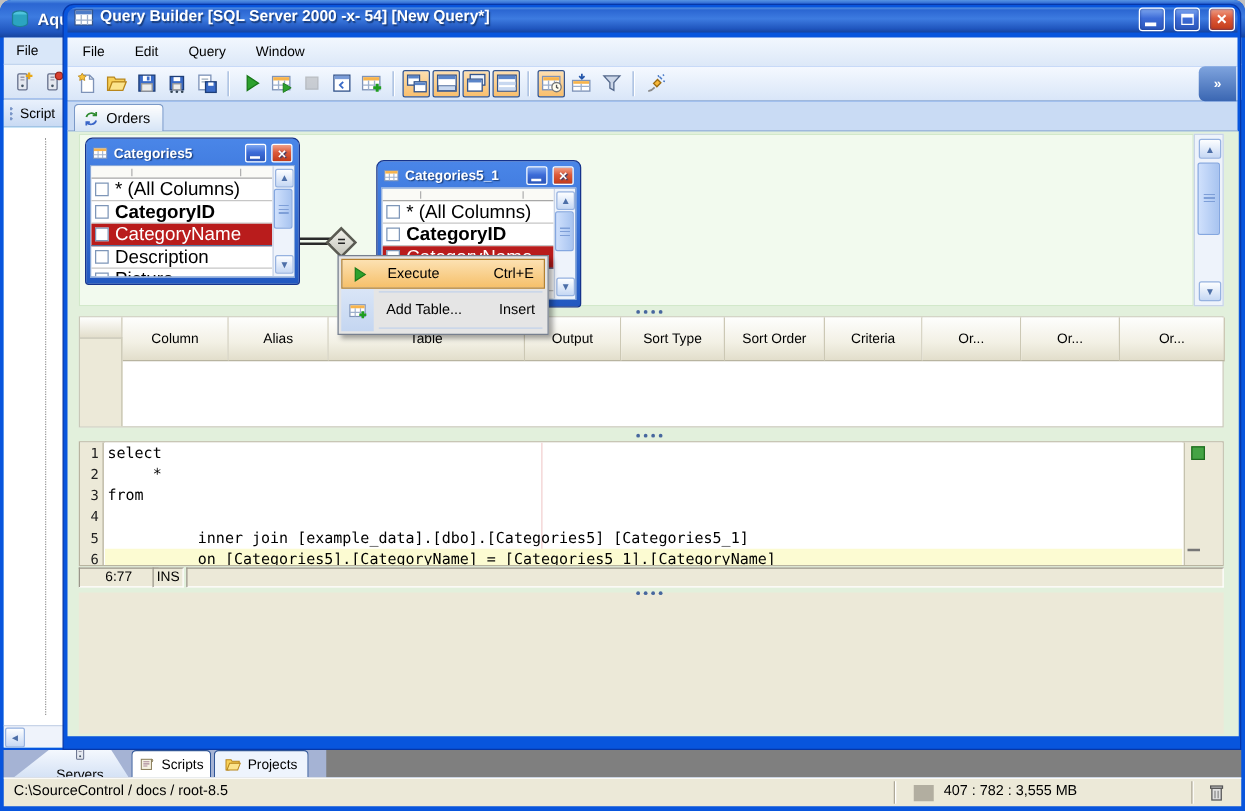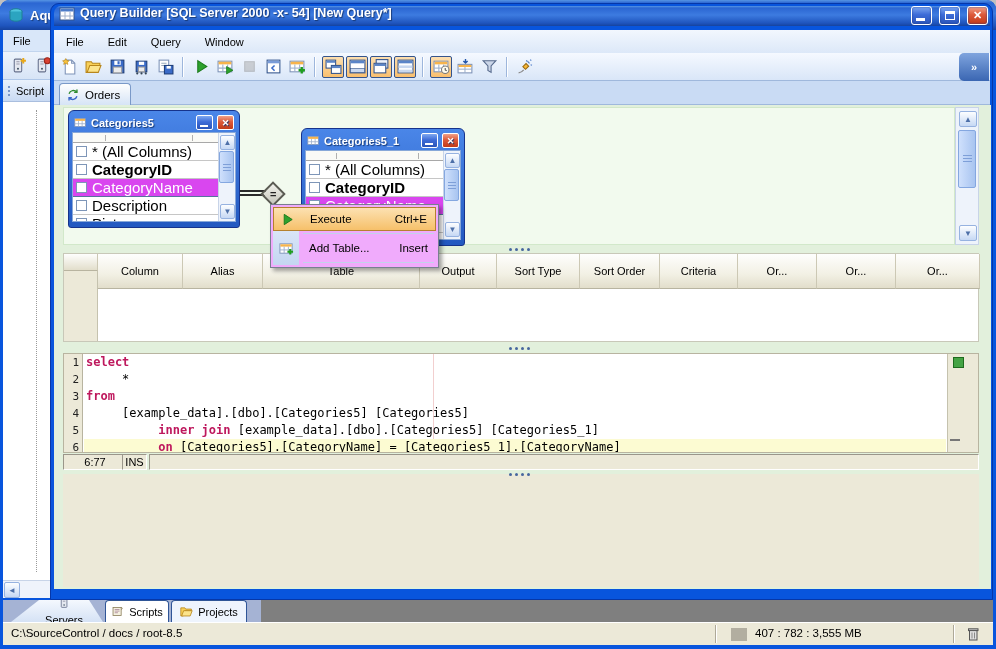--- a/index.html
+++ b/index.html
@@ -85,21 +85,21 @@
   .ghc{position:absolute;top:0;height:35px;background:linear-gradient(180deg,#FEFEFD 0%,#F2F0E4 60%,#E2DECB 100%);border-right:1px solid #CCC8B4;border-bottom:1px solid #B8B4A0;font-size:11px;display:flex;align-items:center;justify-content:center;overflow:hidden;}
   .grid-corner{position:absolute;left:0;top:0;width:34px;height:17px;background:linear-gradient(180deg,#FEFEFD,#E2DECB);border-right:1px solid #CCC8B4;border-bottom:1px solid #B8B4A0;}
   .grid-rowhdr{position:absolute;left:0;top:17px;width:34px;bottom:0;background:#ECE9D8;border-right:1px solid #C5C2AE;}
 
   .editor{position:absolute;left:9px;top:248px;width:916px;height:100px;background:#fff;border:1px solid #B8B4A0;font-family:"DejaVu Sans Mono",monospace;font-size:12px;}
   .gutter{position:absolute;left:0;top:0;width:19px;height:100%;background:#ECE9D8;border-right:1px solid #B8B4A0;}
   .gnum{position:absolute;right:3px;height:17px;line-height:17px;font-size:11px;color:#222;font-family:"DejaVu Sans Mono",monospace;}
   .code{position:absolute;left:20px;top:0;right:32px;height:100%;background:#fff;overflow:hidden;}
   .cline{position:absolute;left:0;width:100%;height:17px;line-height:17px;white-space:pre;padding-left:2px;}
   .cline.cur{background:#FCFBD2;}
-  .kw{color:#be185d;font-weight:bold;}
+  .kw{color:#000000;font-weight:normal;}
   .guide{position:absolute;left:349px;top:0;bottom:0;width:1px;background:#F2CFCF;}
   .stripe{position:absolute;right:0;top:0;width:31px;height:100%;background:#ECE9D8;border-left:1px solid #C5C2AE;}
   .mk-green{position:absolute;left:5px;top:3px;width:11px;height:11px;background:#44A344;border:1px solid #1E6B1E;}
   .mk-pos{position:absolute;left:2px;top:85px;width:10px;height:2px;background:#777;}
 
   .ed-status{position:absolute;left:9px;top:349px;width:916px;height:17px;}
   .ed-cell{position:absolute;top:0;height:16px;background:#ECE9D8;border:1px solid #9A968A;border-bottom-color:#FFF;border-right-color:#FFF;font-size:11px;display:flex;align-items:center;justify-content:center;}
   .ed-cell.c1{left:0;width:64px;}
   .ed-cell.c2{left:59px;width:25px;}
   .ed-cell.c3{left:86px;right:0;width:830px;}
@@ -113,40 +113,40 @@
   .tw-title{height:19px;display:flex;align-items:center;gap:4px;padding:0 2px;color:#fff;font-weight:bold;font-size:11px;text-shadow:1px 1px 1px #173A78;}
   .tw-title span.t{flex:1;white-space:nowrap;overflow:hidden;}
   .tw-btn{position:relative;width:17px;height:15px;border:1px solid #fff;border-radius:2px;background:linear-gradient(180deg,#7FA8F0,#3D6CD8 45%,#2B55B8);color:#fff;font-size:9px;font-weight:bold;display:flex;align-items:center;justify-content:center;flex:none;}
   .tw-btn.close{background:linear-gradient(180deg,#F0A088,#DD5A3A 45%,#C23A18);}
   .tw-btn.min i{position:absolute;left:3px;bottom:2px;width:8px;height:2px;background:#fff;}
   .tw-body{position:relative;height:calc(100% - 21px);background:#fff;border:1px solid #88A8D8;display:flex;overflow:hidden;}
   .tw-list{flex:1;overflow:hidden;}
   .tw-strip{height:10px;background:#FAFAF6;border-bottom:1px solid #A8A8A8;position:relative;}
   .tw-strip i{position:absolute;top:2px;width:1px;height:6px;background:#B0B0B0;}
   .tw-row{height:18px;display:flex;align-items:center;gap:5px;padding-left:3px;border-bottom:1px solid #C6C6C6;font-size:15px;white-space:nowrap;}
-  .tw-row.sel{background:#d946ef;color:#fff;border-bottom-color:#56749E;}
+  .tw-row.sel{background:#b91c1c;color:#fff;border-bottom-color:#56749E;}
   .tw-row.bold{font-weight:bold;}
   .cb{width:11px;height:11px;background:#fff;border:1px solid #7E96B8;flex:none;}
   .tw-scroll{position:relative;width:17px;background:#EEF3FB;border-left:1px solid #C8D4E8;flex:none;}
   .tw-scroll .sb-btn{position:absolute;left:0px;width:15px;height:15px;}
   .tw-scroll .sb-btn.up{top:1px;}
   .tw-scroll .sb-btn.down{bottom:1px;}
   .tw-thumb{position:absolute;left:0px;top:18px;width:15px;height:32px;background:linear-gradient(90deg,#CFE0FC,#A8C4F0);border:1px solid #84A7E0;border-radius:2px;}
   .tw-thumb i{position:absolute;left:3px;top:12px;width:8px;height:8px;background:repeating-linear-gradient(180deg,#7E9FD8 0 1px,transparent 1px 3px);}
 
   
   .join{position:absolute;left:240px;top:188px;width:48px;height:24px;z-index:28;}
   .jl{position:absolute;left:0;width:26px;height:2px;background:#2A2A2A;}
   .jl.a{top:2px;}
   .jl.b{top:6px;}
   .diamond{position:absolute;left:24px;top:-3px;width:18px;height:18px;transform:rotate(45deg);background:linear-gradient(135deg,#F0F0EA,#C6C6BC);border:2px solid #5A5A52;display:flex;align-items:center;justify-content:center;}
   .diamond b{transform:rotate(-45deg);font-size:11px;color:#222;}
 
   
-  .ctx{position:absolute;left:270px;top:204px;width:169px;z-index:50;background:#f0abfc;border:1px solid #77808F;box-shadow:3px 3px 4px rgba(0,0,0,.35);padding:2px;}
+  .ctx{position:absolute;left:270px;top:204px;width:169px;z-index:50;background:#e5e5e5;border:1px solid #77808F;box-shadow:3px 3px 4px rgba(0,0,0,.35);padding:2px;}
   .ctx-strip{position:absolute;left:2px;top:2px;bottom:2px;width:26px;background:linear-gradient(180deg,#E8F0FB,#C4D6F1);}
   .ctx-item{position:relative;height:24px;display:flex;align-items:center;font-size:11.5px;}
   .ctx-item .ci{position:absolute;left:4px;width:18px;height:18px;display:flex;align-items:center;justify-content:center;}
   .ctx-item .ci svg{width:15px;height:15px;}
   .ctx-item .lb{margin-left:36px;flex:1;}
   .ctx-item .sc{margin-right:8px;}
   .ctx-item.hl{border:1px solid #B5812F;background:linear-gradient(180deg,#FCE1B2,#F6C06A);}
   .ctx-sep{height:1px;background:#C2D2EA;margin:2px 2px 2px 30px;}
 </style>
 </head>
@@ -485,21 +485,20 @@
             <span class="gnum" style="top: 34px;">3</span>
             <span class="gnum" style="top: 51px;">4</span>
             <span class="gnum" style="top: 68px;">5</span>
             <span class="gnum" style="top: 85px;">6</span>
           </div>
         <div class="code" id="code">
             <div class="guide"></div>
             <div class="cline" style="top: 0px;"><span class="kw">select</span></div>
             <div class="cline" style="top: 17px;"><span>     *</span></div>
             <div class="cline" style="top: 34px;"><span class="kw">from</span></div>
-            <div class="cline" style="top: 51px;"><span>     [example_data].[dbo].[Categories5] [Categories5]</span></div>
             <div class="cline" style="top: 68px;"><span>          </span><span class="kw">inner join</span><span> [example_data].[dbo].[Categories5] [Categories5_1]</span></div>
             <div class="cline cur" style="top: 85px;"><span>          </span><span class="kw">on</span><span> [Categories5].[CategoryName] = [Categories5_1].[CategoryName]</span></div>
           </div>
         <div class="stripe">
           <span class="mk-green"></span>
           <span class="mk-pos"></span>
         </div>
       </div>
       <div class="ed-status">
         <span class="ed-cell c1">6:77</span>

